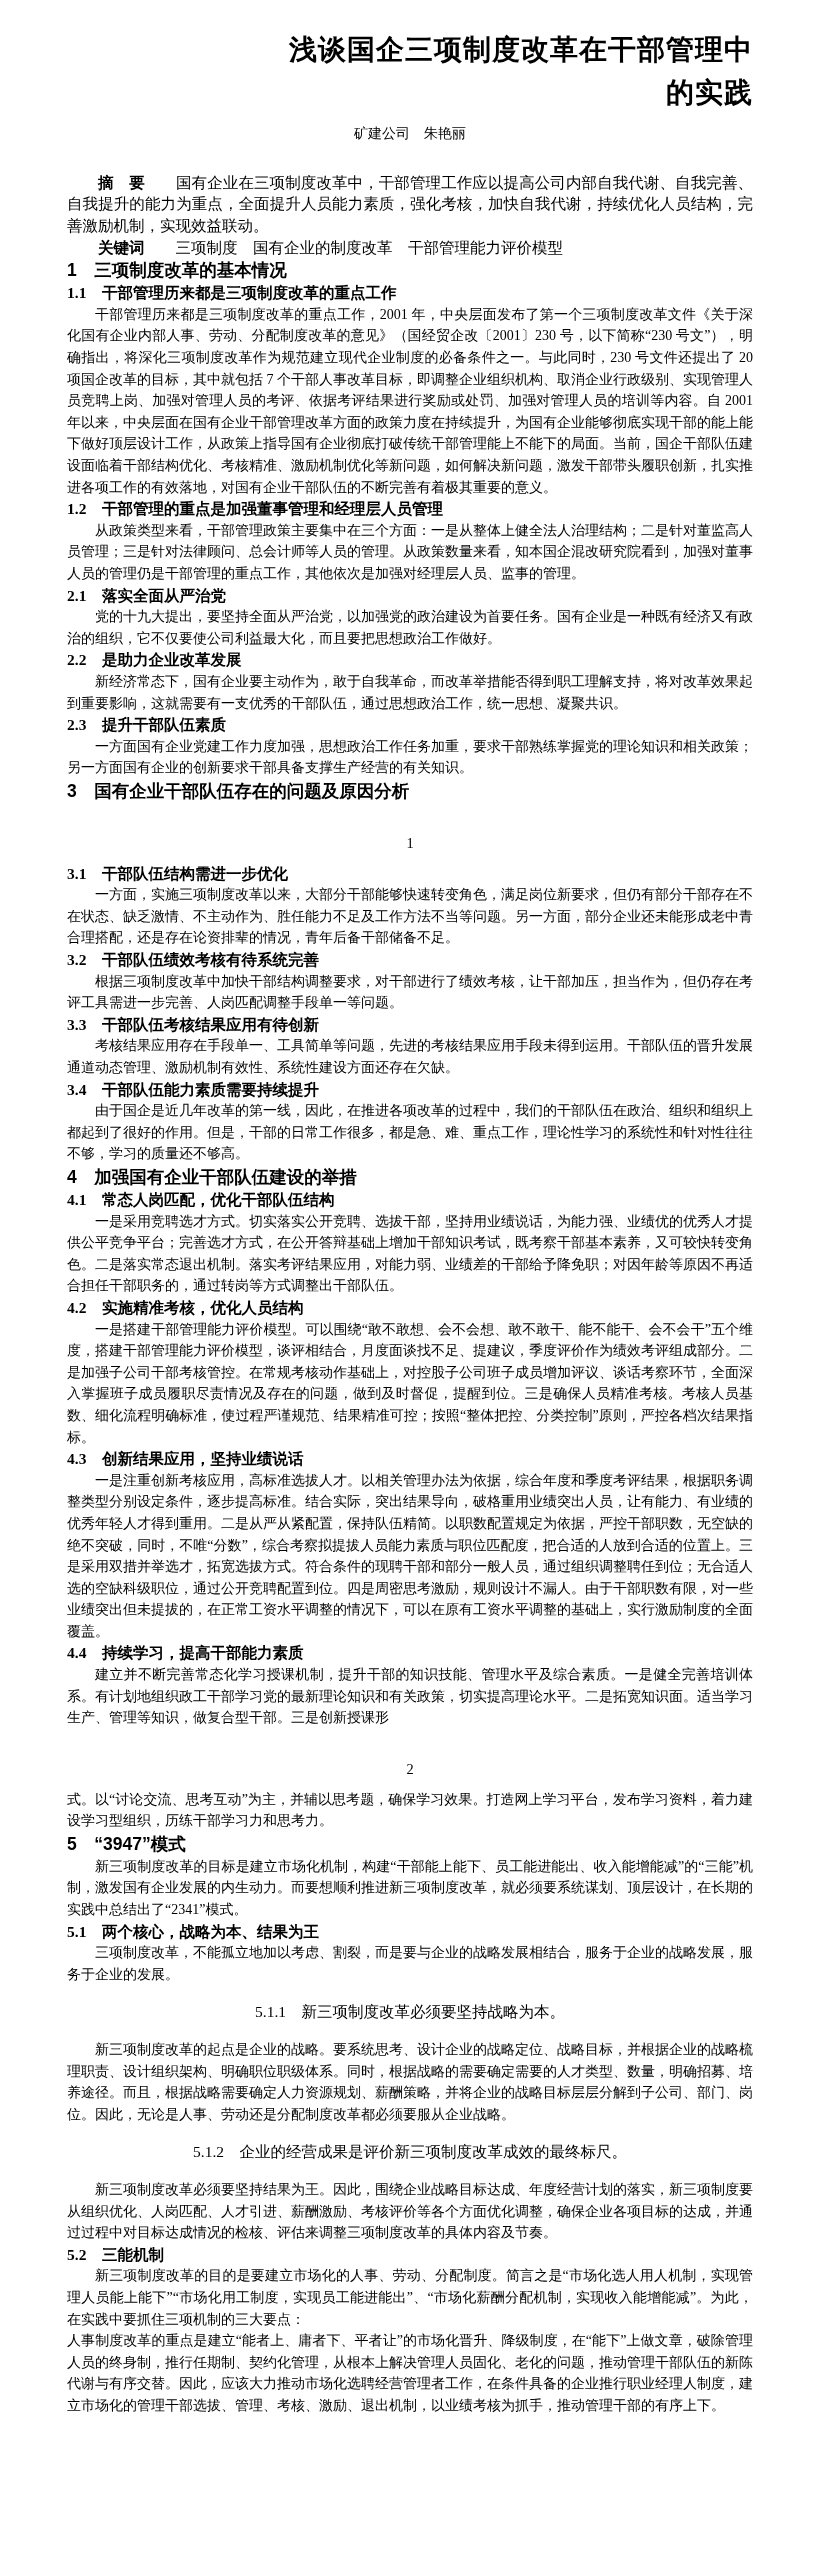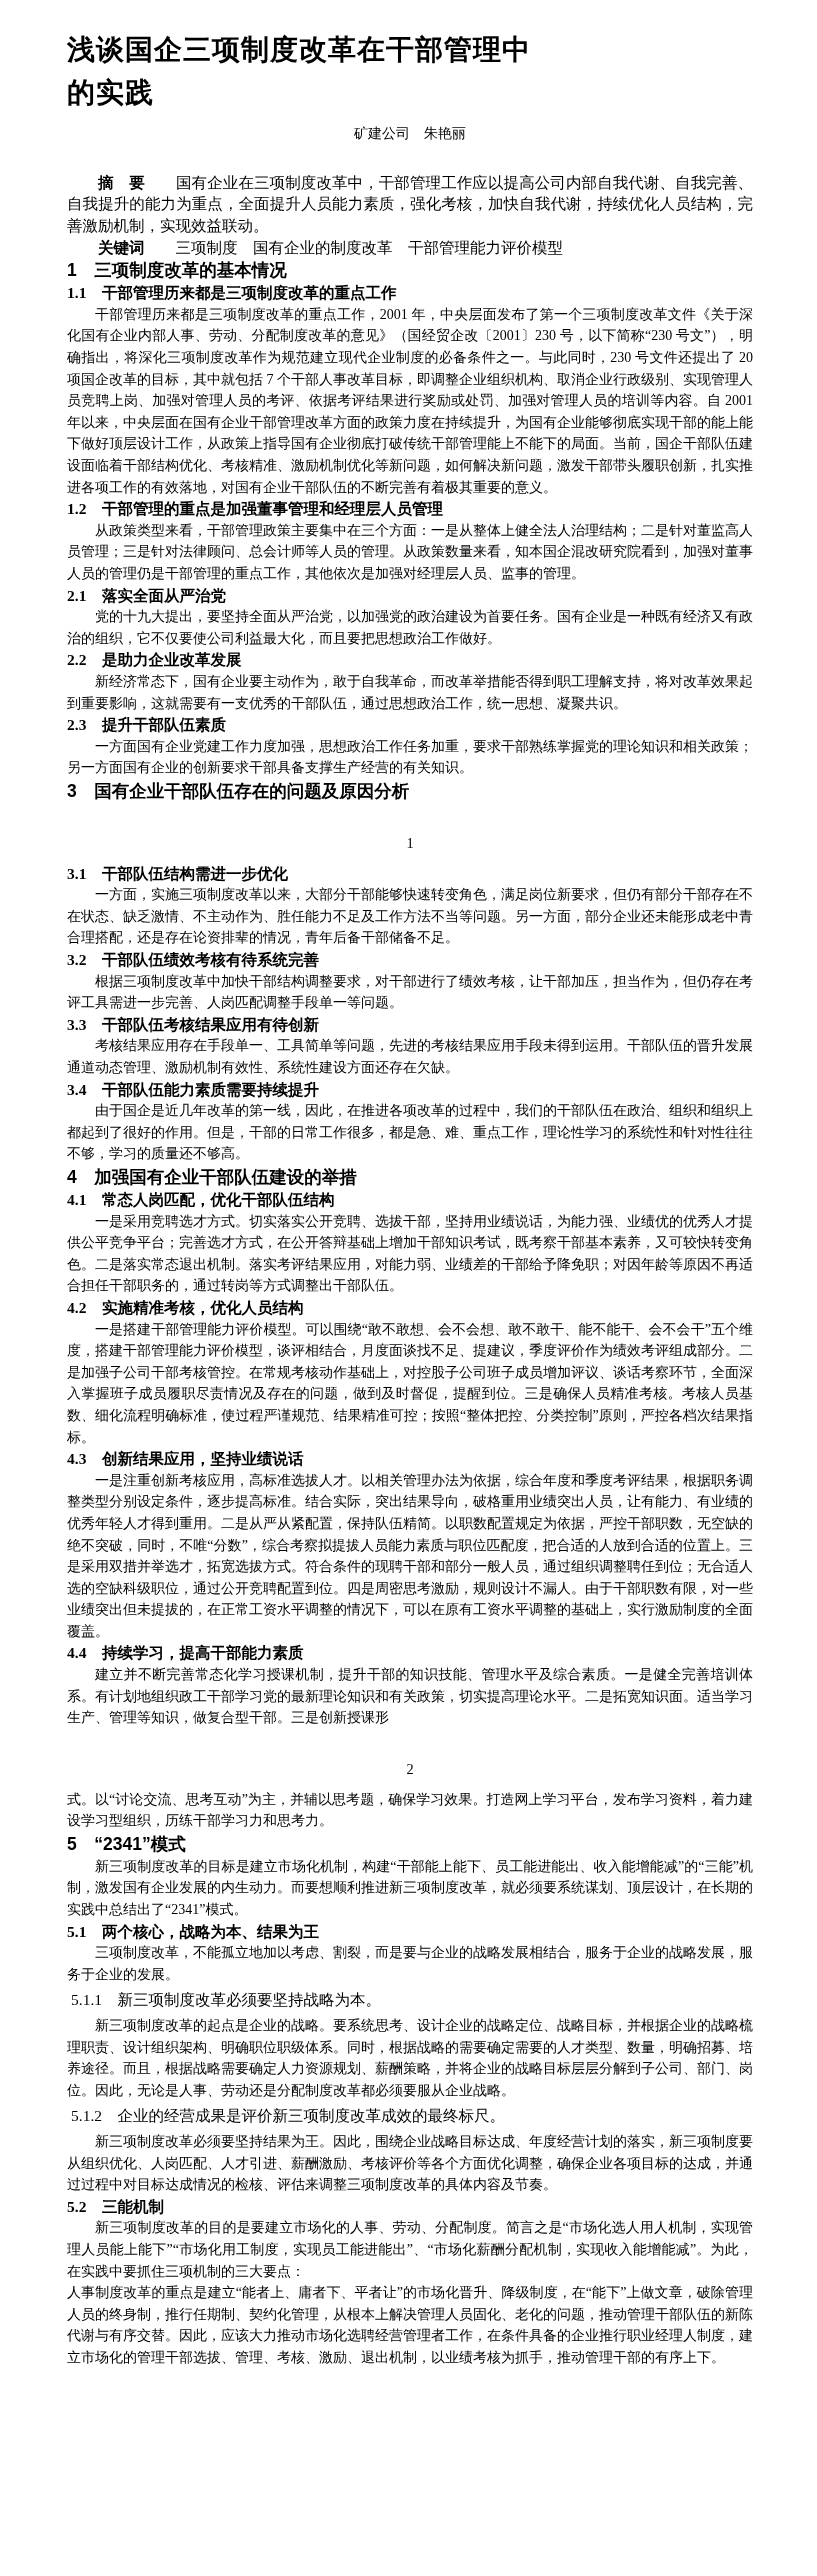--- a/index.html
+++ b/index.html
@@ -11,21 +11,21 @@
     padding:28px 65px 12.4px 67px;
     background:#ffffff;
     font-family:"Liberation Serif","DejaVu Serif",serif;
   }
   .doc-title{
     font-family:"Liberation Sans","DejaVu Sans",sans-serif;
     font-weight:bold;
     font-size:28px;
     line-height:43px;
     letter-spacing:1px;
-    text-align:left;
+    text-align:right;
   }
   .doc-author{
     font-size:14px;
     line-height:21.6px;
     text-align:center;
     margin-top:9.3px;
   }
   .abstract{
     margin:27px 0 0 0;
     font-size:15.5px;
@@ -53,21 +53,22 @@
   .blk-h2{
     font-family:Liberation Serif, serif;
     font-weight:bold;
     font-size:15.5px;
     line-height:21.6px;
     margin:0;
   }
   .blk-h3{
     font-size:15.5px;
     line-height:21.6px;
-    margin:4px;
+    margin:16px;
+    text-align:center;
   }
   .blk-p, .blk-p0{
     font-size:14px;
     line-height:21.6px;
     text-align:justify;
     margin:0;
   }
   .blk-p{ text-indent:2em; }
   .blk-p0{ text-indent:0; }
   .blk-pagenum{
@@ -119,21 +120,21 @@
       <div class="blk-h2">4.1　常态人岗匹配，优化干部队伍结构</div>
       <p class="blk-p">一是采用竞聘选才方式。切实落实公开竞聘、选拔干部，坚持用业绩说话，为能力强、业绩优的优秀人才提供公平竞争平台；完善选才方式，在公开答辩基础上增加干部知识考试，既考察干部基本素养，又可较快转变角色。二是落实常态退出机制。落实考评结果应用，对能力弱、业绩差的干部给予降免职；对因年龄等原因不再适合担任干部职务的，通过转岗等方式调整出干部队伍。</p>
       <div class="blk-h2">4.2　实施精准考核，优化人员结构</div>
       <p class="blk-p">一是搭建干部管理能力评价模型。可以围绕“敢不敢想、会不会想、敢不敢干、能不能干、会不会干”五个维度，搭建干部管理能力评价模型，谈评相结合，月度面谈找不足、提建议，季度评价作为绩效考评组成部分。二是加强子公司干部考核管控。在常规考核动作基础上，对控股子公司班子成员增加评议、谈话考察环节，全面深入掌握班子成员履职尽责情况及存在的问题，做到及时督促，提醒到位。三是确保人员精准考核。考核人员基数、细化流程明确标准，使过程严谨规范、结果精准可控；按照“整体把控、分类控制”原则，严控各档次结果指标。</p>
       <div class="blk-h2">4.3　创新结果应用，坚持业绩说话</div>
       <p class="blk-p">一是注重创新考核应用，高标准选拔人才。以相关管理办法为依据，综合年度和季度考评结果，根据职务调整类型分别设定条件，逐步提高标准。结合实际，突出结果导向，破格重用业绩突出人员，让有能力、有业绩的优秀年轻人才得到重用。二是从严从紧配置，保持队伍精简。以职数配置规定为依据，严控干部职数，无空缺的绝不突破，同时，不唯“分数”，综合考察拟提拔人员能力素质与职位匹配度，把合适的人放到合适的位置上。三是采用双措并举选才，拓宽选拔方式。符合条件的现聘干部和部分一般人员，通过组织调整聘任到位；无合适人选的空缺科级职位，通过公开竞聘配置到位。四是周密思考激励，规则设计不漏人。由于干部职数有限，对一些业绩突出但未提拔的，在正常工资水平调整的情况下，可以在原有工资水平调整的基础上，实行激励制度的全面覆盖。</p>
       <div class="blk-h2">4.4　持续学习，提高干部能力素质</div>
       <p class="blk-p">建立并不断完善常态化学习授课机制，提升干部的知识技能、管理水平及综合素质。一是健全完善培训体系。有计划地组织政工干部学习党的最新理论知识和有关政策，切实提高理论水平。二是拓宽知识面。适当学习生产、管理等知识，做复合型干部。三是创新授课形</p>
       <div class="blk-pagenum">2</div>
       <p class="blk-p0">式。以“讨论交流、思考互动”为主，并辅以思考题，确保学习效果。打造网上学习平台，发布学习资料，着力建设学习型组织，历练干部学习力和思考力。</p>
-      <div class="blk-h1">5　“2341”模式</div>
+      <div class="blk-h1">5　“3947”模式</div>
       <p class="blk-p">新三项制度改革的目标是建立市场化机制，构建“干部能上能下、员工能进能出、收入能增能减”的“三能”机制，激发国有企业发展的内生动力。而要想顺利推进新三项制度改革，就必须要系统谋划、顶层设计，在长期的实践中总结出了“2341”模式。</p>
       <div class="blk-h2">5.1　两个核心，战略为本、结果为王</div>
       <p class="blk-p">三项制度改革，不能孤立地加以考虑、割裂，而是要与企业的战略发展相结合，服务于企业的战略发展，服务于企业的发展。</p>
       <div class="blk-h3">5.1.1　新三项制度改革必须要坚持战略为本。</div>
       <p class="blk-p">新三项制度改革的起点是企业的战略。要系统思考、设计企业的战略定位、战略目标，并根据企业的战略梳理职责、设计组织架构、明确职位职级体系。同时，根据战略的需要确定需要的人才类型、数量，明确招募、培养途径。而且，根据战略需要确定人力资源规划、薪酬策略，并将企业的战略目标层层分解到子公司、部门、岗位。因此，无论是人事、劳动还是分配制度改革都必须要服从企业战略。</p>
       <div class="blk-h3">5.1.2　企业的经营成果是评价新三项制度改革成效的最终标尺。</div>
       <p class="blk-p">新三项制度改革必须要坚持结果为王。因此，围绕企业战略目标达成、年度经营计划的落实，新三项制度要从组织优化、人岗匹配、人才引进、薪酬激励、考核评价等各个方面优化调整，确保企业各项目标的达成，并通过过程中对目标达成情况的检核、评估来调整三项制度改革的具体内容及节奏。</p>
       <div class="blk-h2">5.2　三能机制</div>
       <p class="blk-p">新三项制度改革的目的是要建立市场化的人事、劳动、分配制度。简言之是“市场化选人用人机制，实现管理人员能上能下”“市场化用工制度，实现员工能进能出”、“市场化薪酬分配机制，实现收入能增能减”。为此，在实践中要抓住三项机制的三大要点：</p>
       <p class="blk-p0">人事制度改革的重点是建立“能者上、庸者下、平者让”的市场化晋升、降级制度，在“能下”上做文章，破除管理人员的终身制，推行任期制、契约化管理，从根本上解决管理人员固化、老化的问题，推动管理干部队伍的新陈代谢与有序交替。因此，应该大力推动市场化选聘经营管理者工作，在条件具备的企业推行职业经理人制度，建立市场化的管理干部选拔、管理、考核、激励、退出机制，以业绩考核为抓手，推动管理干部的有序上下。</p>

